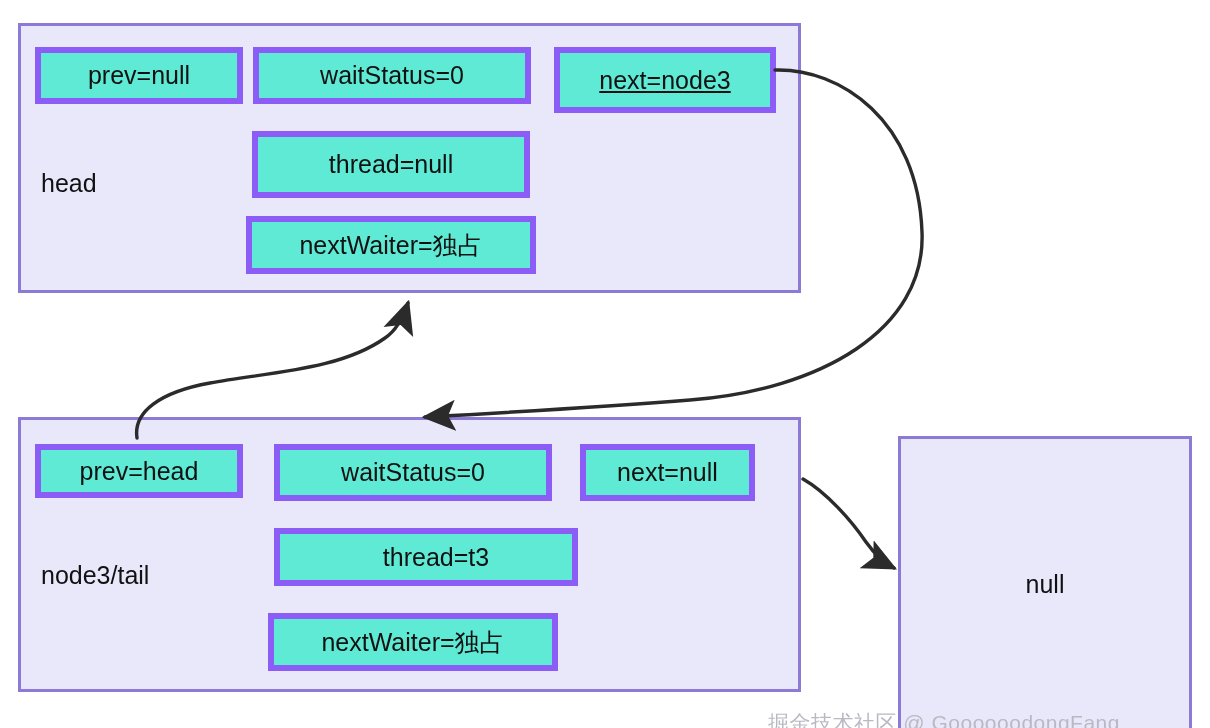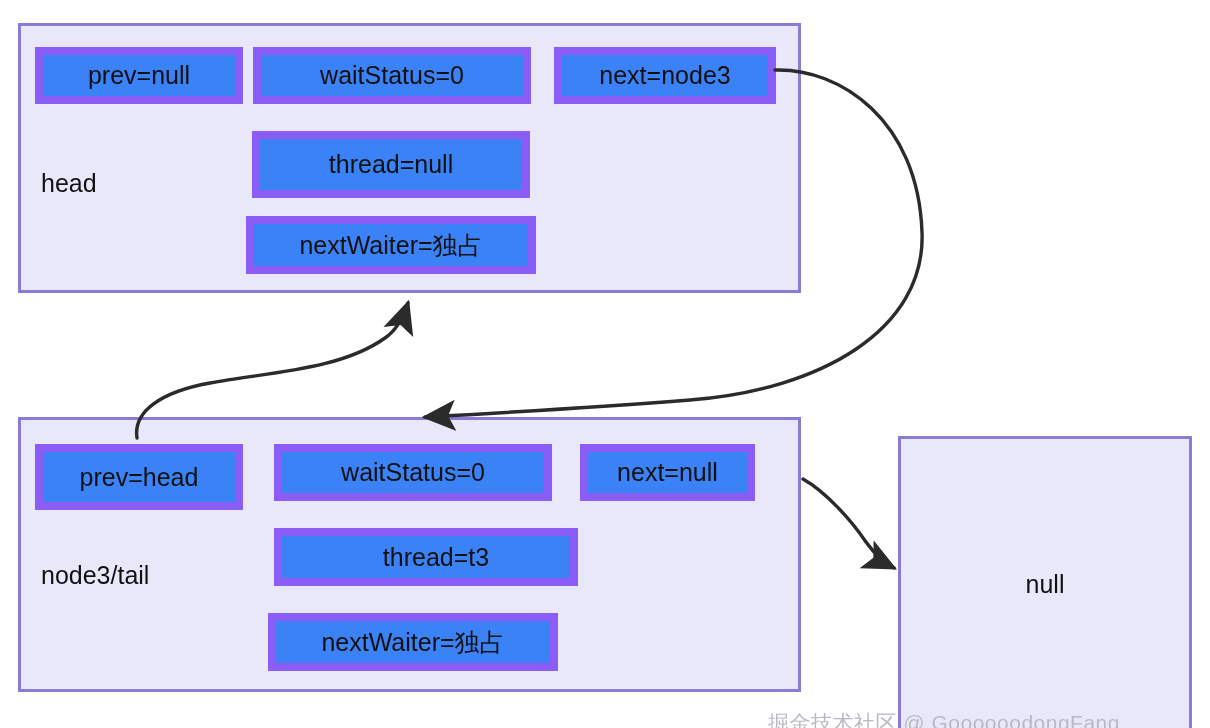--- a/index.html
+++ b/index.html
@@ -27,22 +27,22 @@
     position: absolute;
     box-sizing: border-box;
     background: #e9e8fb;
     border: 3px solid #8d7ad6;
   }
 
   
   .field {
     position: absolute;
     box-sizing: border-box;
-    background: #3b82f6;
-    border: 8px solid #8b5cf6;
+    background: #5eead4;
+    border: 6px solid #8b5cf6;
     display: flex;
     align-items: center;
     justify-content: center;
     color: #111111;
     font-size: 25px;
     line-height: 1;
     white-space: nowrap;
   }
 
   
@@ -93,32 +93,32 @@
 <div id="canvas">
 
   <div class="node" style="left:18px; top:23px; width:783px; height:270px;">
 
     <div class="node-label" style="left:20px; top:145px;">head</div>
 
     <div class="field" style="left:14px; top:21px; width:208px; height:57px;">prev=null</div>
 
     <div class="field" style="left:232px; top:21px; width:278px; height:57px;">waitStatus=0</div>
 
-    <div class="field" style="left:533px; top:21px; width:222px; height:57px;">next=node3</div>
+    <div class="field" style="left:533px; top:21px; width:222px; height:66px;text-decoration:underline;">next=node3</div>
 
     <div class="field" style="left:231px; top:105px; width:278px; height:67px;">thread=null</div>
 
     <div class="field" style="left:225px; top:190px; width:290px; height:58px;">nextWaiter=独占</div>
   </div>
 
   <div class="node" style="left:18px; top:417px; width:783px; height:275px;">
 
     <div class="node-label" style="left:20px; top:143px;">node3/tail</div>
 
-    <div class="field" style="left:14px; top:24px; width:208px; height:66px;">prev=head</div>
+    <div class="field" style="left:14px; top:24px; width:208px; height:54px;">prev=head</div>
 
     <div class="field" style="left:253px; top:24px; width:278px; height:57px;">waitStatus=0</div>
 
     <div class="field" style="left:559px; top:24px; width:175px; height:57px;">next=null</div>
 
     <div class="field" style="left:253px; top:108px; width:304px; height:58px;padding-left:20px;">thread=t3</div>
 
     <div class="field" style="left:247px; top:193px; width:290px; height:58px;">nextWaiter=独占</div>
   </div>
 

